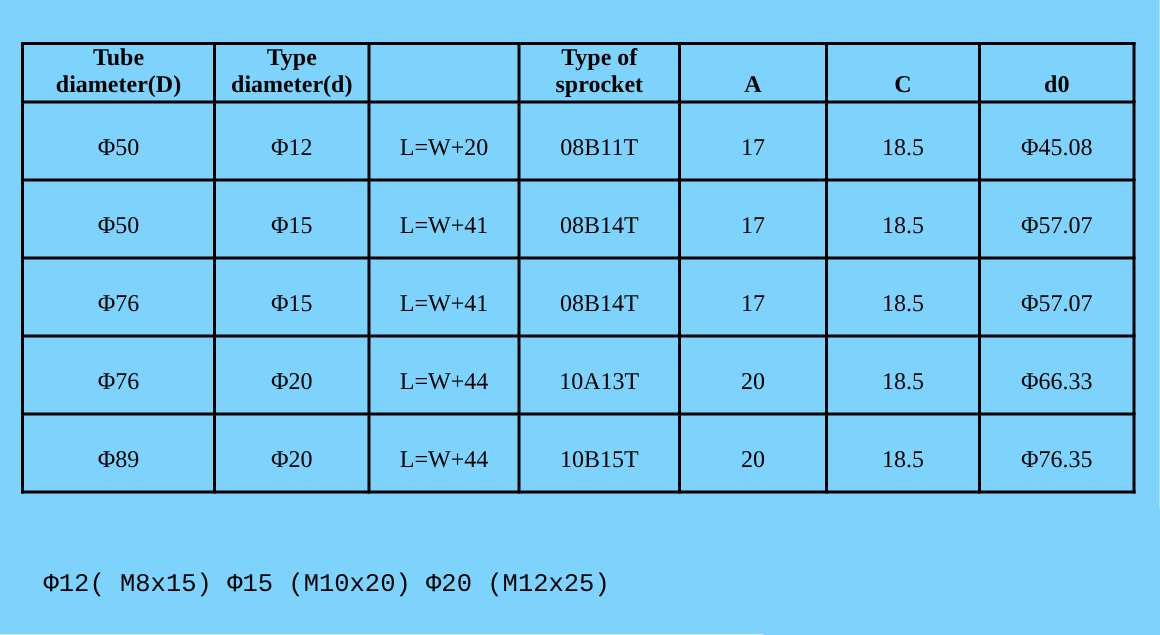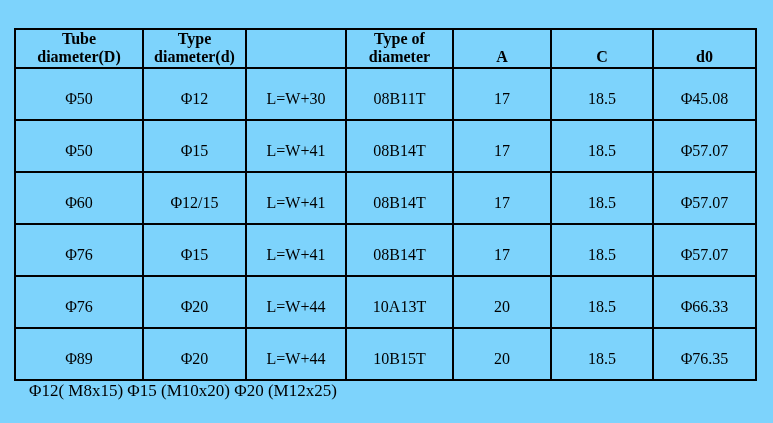--- a/index.html
+++ b/index.html
@@ -47,20 +47,21 @@
     height: 41px;
     padding-top: 9px;
   }
   .footnote {
     position: absolute;
     left: 29px;
     top: 381px;
     font-size: 17px;
     color: #000000;
     white-space: nowrap;
+    font-family: Liberation Mono, monospace;
   }
 </style>
 </head>
 <body>
 
 <div class="page">
 
   <table class="spec-table">
     <colgroup>
       <col style="width:128px">
@@ -72,48 +73,39 @@
       <col style="width:103px">
     </colgroup>
     <thead>
       <tr>
         <th>Tube
 diameter(D)</th>
         <th>Type
 diameter(d)</th>
         <th></th>
         <th>Type of
-diameter</th>
+sprocket</th>
         <th>A</th>
         <th>C</th>
         <th>d0</th>
       </tr>
     </thead>
     <tbody>
         <tr>
           <td>Φ50</td>
           <td>Φ12</td>
-          <td>L=W+30</td>
+          <td>L=W+20</td>
           <td>08B11T</td>
           <td>17</td>
           <td>18.5</td>
           <td>Φ45.08</td>
         </tr>
         <tr>
           <td>Φ50</td>
           <td>Φ15</td>
-          <td>L=W+41</td>
-          <td>08B14T</td>
-          <td>17</td>
-          <td>18.5</td>
-          <td>Φ57.07</td>
-        </tr>
-        <tr>
-          <td>Φ60</td>
-          <td>Φ12/15</td>
           <td>L=W+41</td>
           <td>08B14T</td>
           <td>17</td>
           <td>18.5</td>
           <td>Φ57.07</td>
         </tr>
         <tr>
           <td>Φ76</td>
           <td>Φ15</td>
           <td>L=W+41</td>

